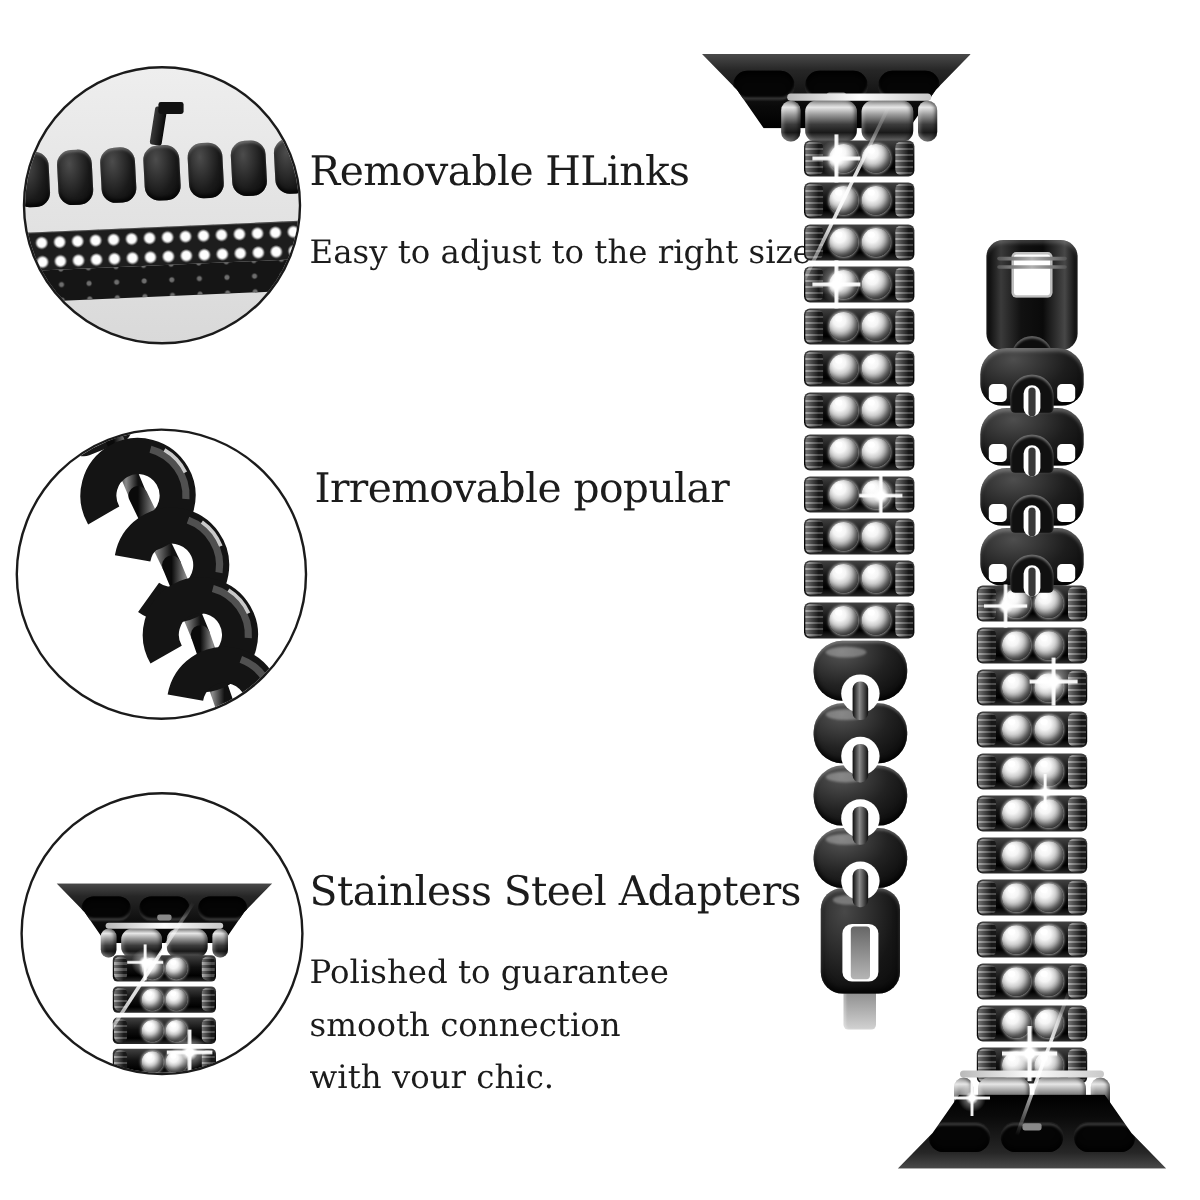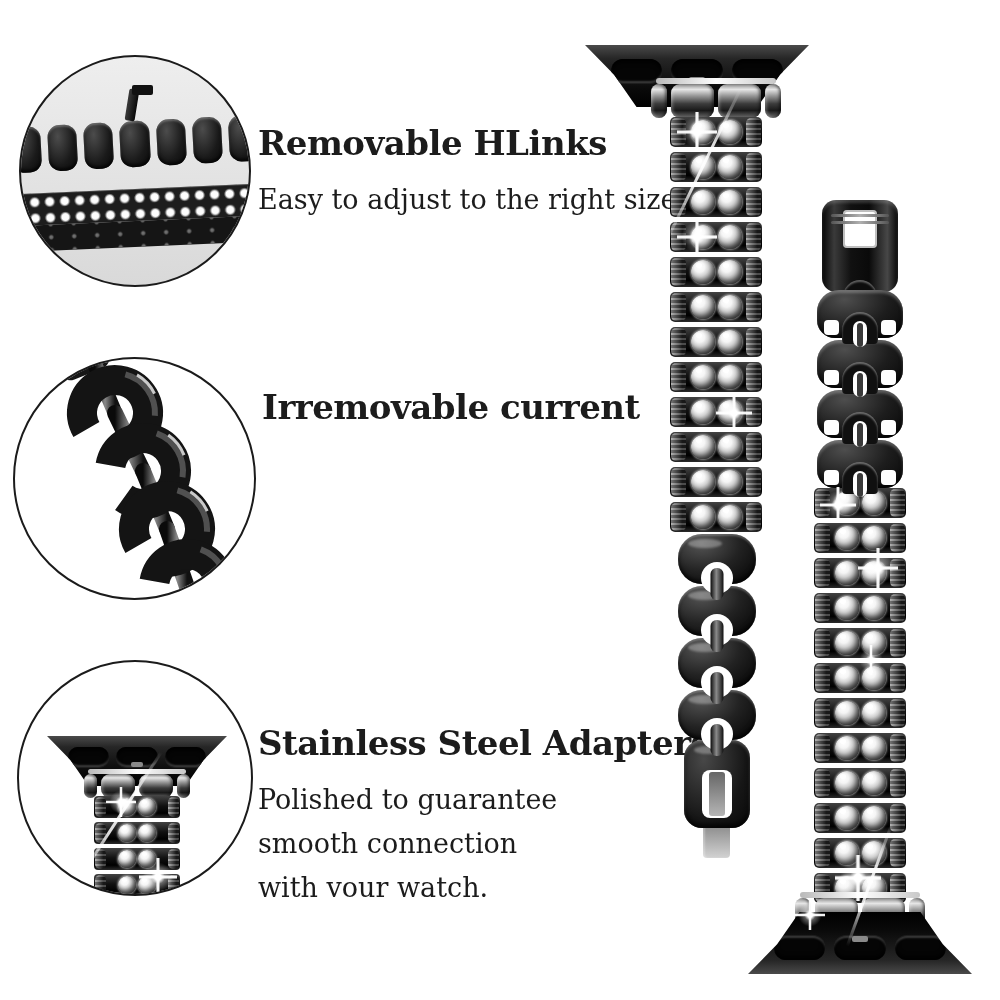--- a/index.html
+++ b/index.html
@@ -4,22 +4,22 @@
 <style>
   html,body{margin:0;padding:0;background:#fff;}
   .canvas{
     position:relative;width:1000px;height:1000px;background:var(--page_bg,#ffffff);
     overflow:hidden;font-family:"DejaVu Serif","Liberation Serif",serif;color:var(--text,#1c1c1c);
   }
   .canvas *{box-sizing:border-box;}
 
   
   .feature-text{position:absolute;}
-  .feature-title{font-weight:700;font-size:34px;letter-spacing:-.5px;line-height:1.15;white-space:nowrap;}
-  .feature-desc{margin-top:15px;font-size:27px;line-height:44px;white-space:pre-line;}
+  .feature-title{font-weight:400;font-size:34px;letter-spacing:-.5px;line-height:1.15;white-space:nowrap;}
+  .feature-desc{margin-top:26px;font-size:27px;line-height:44px;white-space:pre-line;}
 
   
   .callout{position:absolute;border-radius:50%;border:2px solid var(--line,#1b1b1b);overflow:hidden;background:#fff;}
   #c1{left:19px;top:55px;width:232px;height:232px;background:linear-gradient(180deg,#eeeeee,#d9d9d9);}
   #c2{left:13px;top:357px;width:243px;height:243px;}
   #c3{left:17px;top:660px;width:236px;height:236px;}
 
   
   .c1-strip{position:absolute;left:-12px;right:-12px;}
   .links-row{top:60px;height:54px;transform:rotate(-3deg);display:flex;gap:7px;align-items:center;padding:0 3px;}
@@ -223,27 +223,27 @@
     <div class="streak" style="left:100px;top:78px;height:150px;transform:rotate(33deg);"></div>
     <div class="sparkle" style="left:87px;top:125px;width:30px;height:30px;"></div>
     <div class="sparkle" style="left:120px;top:196px;width:38px;height:38px;"></div>
   </div>
 
   <div class="feature-text" style="left:258px;top:124px;">
     <div class="feature-title">Removable HLinks</div>
     <div class="feature-desc">Easy to adjust to the right size</div>
   </div>
   <div class="feature-text" style="left:262px;top:388px;">
-    <div class="feature-title">Irremovable current</div>
+    <div class="feature-title">Irremovable popular</div>
   </div>
   <div class="feature-text" style="left:258px;top:724px;">
     <div class="feature-title">Stainless Steel Adapters</div>
     <div class="feature-desc">Polished to guarantee
 smooth connection
-with vour watch.</div>
+with vour chic.</div>
   </div>
 
   <div class="band">
     <div class="adapter" style="left:585px;top:45px;width:224px;height:62px;">
       <i class="slot s1"></i>
         <i class="slot s2"></i>
         <i class="slot s3"></i>
       <i class="btn-notch"></i>
     </div>
     <div class="hinge" style="left:651px;top:84px;width:130px;height:34px;">

